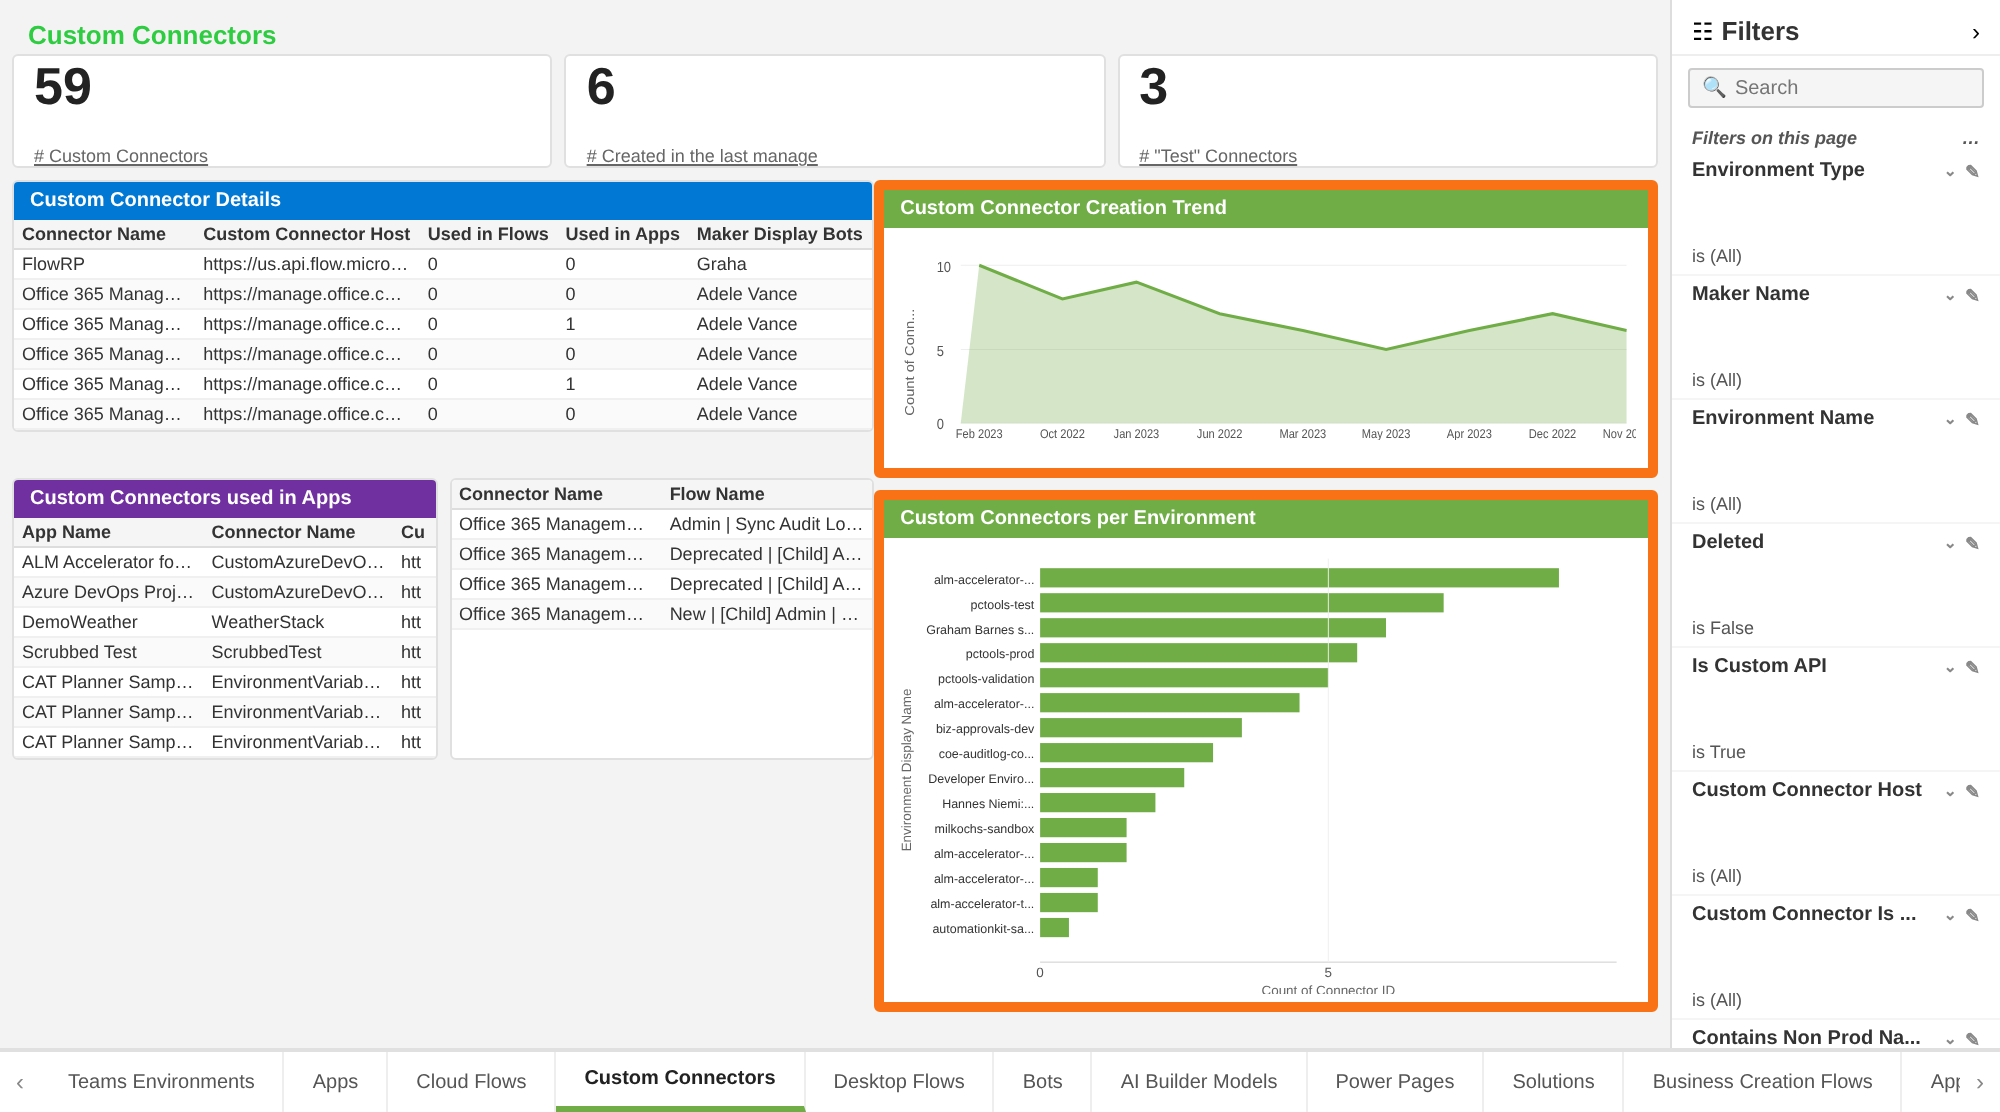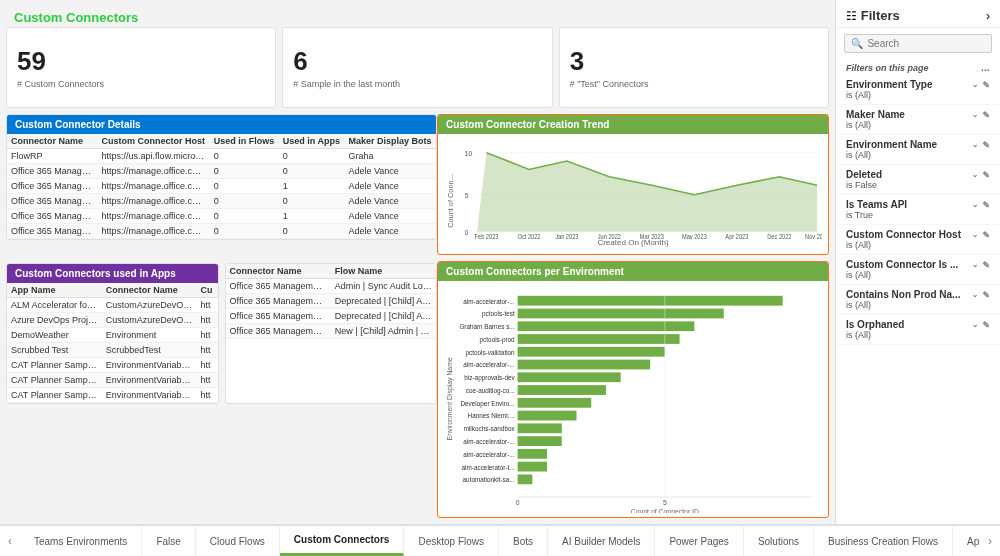--- a/index.html
+++ b/index.html
@@ -8,23 +8,23 @@
     
     .main-content { display: flex; flex: 1; overflow: hidden; }
     .dashboard { flex: 1; overflow: hidden; padding: 6px; background: #f3f3f3; }
     .sidebar { width: 165px; background: #fff; border-left: 1px solid #ddd; display: flex; flex-direction: column; }
 
     
     .page-title { color: #2ecc40; font-size: 13px; font-weight: 700; padding: 4px 8px 2px 8px; }
 
     
     .kpi-row { display: flex; gap: 6px; margin-bottom: 6px; }
-    .kpi-card { background: #fff; border: 1px solid #e0e0e0; border-radius: 3px; padding: 18px 10px; flex: 1; }
+    .kpi-card { background: #fff; border: 1px solid #e0e0e0; border-radius: 3px; padding: 0 10px; flex: 1; }
     .kpi-number { font-size: 26px; font-weight: 700; color: #222; }
-    .kpi-label { font-size: 9px; color: #666; margin-top: 2px; }
+    .kpi-label { font-size: 9px; color: #666; margin-top: 14px; text-decoration: underline; }
 
     
     .dash-body { display: flex; gap: 0; flex: 1; overflow: hidden; }
     .dash-left { display: flex; flex-direction: column; gap: 6px; flex: 1.1; overflow: hidden; }
     .dash-right { display: flex; flex-direction: column; gap: 6px; flex: 1; overflow: hidden; }
 
     
     .section-box { background: #fff; border: 1px solid #e0e0e0; border-radius: 3px; overflow: hidden; }
     .section-header { padding: 4px 8px; font-weight: 700; font-size: 10px; color: #fff; }
     .header-blue { background: #0078d4; }
@@ -33,34 +33,34 @@
 
     .data-table { width: 100%; border-collapse: collapse; font-size: 9px; }
     .data-table th { background: #f5f5f5; padding: 2px 4px; text-align: left; border-bottom: 1px solid #ddd; font-weight: 600; color: #333; white-space: nowrap; }
     .data-table td { padding: 2px 4px; border-bottom: 1px solid #f0f0f0; color: #333; white-space: nowrap; overflow: hidden; max-width: 90px; text-overflow: ellipsis; }
     .data-table tr:nth-child(even) td { background: #fafafa; }
 
     .bottom-tables { display: flex; gap: 6px; }
     .bottom-table-box { flex: 1; overflow: hidden; margin-top: 17px; }
 
     
-    .chart-box { background: #fff; border: 1px solid #f97316; border-radius: 3px; overflow: hidden; }
+    .chart-box { background: #fff; border: 5px solid #f97316; border-radius: 3px; overflow: hidden; }
     .chart-title { padding: 4px 8px; font-weight: 700; font-size: 10px; color: #fff; background: #70ad47; }
 
     .trend-chart { padding: 6px; height: 120px; position: relative; }
 
     
     .sidebar-header { display: flex; align-items: center; justify-content: space-between; padding: 8px 10px 4px 10px; border-bottom: 1px solid #eee; }
     .sidebar-title { font-size: 13px; font-weight: 700; color: #333; }
     .search-box { display: flex; align-items: center; background: #f5f5f5; border: 1px solid #ccc; border-radius: 2px; padding: 3px 6px; margin: 6px 8px; }
     .search-input { border: none; background: transparent; font-size: 10px; outline: none; flex: 1; }
     .filter-section-title { font-size: 9px; color: #555; padding: 4px 10px 2px 10px; font-weight: 600; display: flex; justify-content: space-between; font-style: italic; }
     .filter-item { padding: 4px 10px; border-bottom: 1px solid #f5f5f5; }
     .filter-name { font-size: 10px; font-weight: 600; color: #333; display: flex; justify-content: space-between; align-items: center; }
-    .filter-value { font-size: 9px; color: #555; }
+    .filter-value { font-size: 9px; color: #555; margin-top: 32px; }
     .filter-name-bold { font-weight: 700; }
     .chevron { font-size: 8px; color: #888; }
     .filter-icons { display: flex; gap: 4px; }
     .filter-icon { font-size: 9px; color: #888; cursor: pointer; }
 
     
     .bottom-tabs { height: 32px; background: #fff; border-top: 2px solid #e0e0e0; display: flex; align-items: stretch; overflow: hidden; }
     .tab { padding: 0 14px; display: flex; align-items: center; font-size: 10px; color: #555; cursor: pointer; border-right: 1px solid #eee; white-space: nowrap; }
     .tab.active { border-bottom: 3px solid #70ad47; color: #222; font-weight: 700; }
     .tab-arrow { width: 20px; display: flex; align-items: center; justify-content: center; color: #888; font-size: 12px; cursor: pointer; }
@@ -81,21 +81,21 @@
   <div class="dashboard">
     <div class="page-title">Custom Connectors</div>
 
     <div class="kpi-row">
       <div class="kpi-card">
         <div class="kpi-number">59</div>
         <div class="kpi-label"># Custom Connectors</div>
       </div>
       <div class="kpi-card">
         <div class="kpi-number">6</div>
-        <div class="kpi-label"># Sample in the last month</div>
+        <div class="kpi-label"># Created in the last manage</div>
       </div>
       <div class="kpi-card">
         <div class="kpi-number">3</div>
         <div class="kpi-label"># "Test" Connectors</div>
       </div>
     </div>
 
     <div class="dash-body">
 
       <div class="dash-left">
@@ -181,21 +181,21 @@
                       <td>CustomAzureDevOps</td>
                       <td>htt</td>
                     </tr>
                     <tr>
                       <td>Azure DevOps Projects</td>
                       <td>CustomAzureDevOps</td>
                       <td>htt</td>
                     </tr>
                     <tr>
                       <td>DemoWeather</td>
-                      <td>Environment</td>
+                      <td>WeatherStack</td>
                       <td>htt</td>
                     </tr>
                     <tr>
                       <td>Scrubbed Test</td>
                       <td>ScrubbedTest</td>
                       <td>htt</td>
                     </tr>
                     <tr>
                       <td>CAT Planner Sample App</td>
                       <td>EnvironmentVariableConnector</td>
@@ -279,21 +279,20 @@
               <text x="90" y="94" font-size="6" fill="#555" text-anchor="middle">Oct 2022</text>
               <text x="130" y="94" font-size="6" fill="#555" text-anchor="middle">Jan 2023</text>
               <text x="175" y="94" font-size="6" fill="#555" text-anchor="middle">Jun 2022</text>
               <text x="220" y="94" font-size="6" fill="#555" text-anchor="middle">Mar 2023</text>
               <text x="265" y="94" font-size="6" fill="#555" text-anchor="middle">May 2023</text>
               <text x="310" y="94" font-size="6" fill="#555" text-anchor="middle">Apr 2023</text>
               <text x="355" y="94" font-size="6" fill="#555" text-anchor="middle">Dec 2022</text>
               <text x="395" y="94" font-size="6" fill="#555" text-anchor="middle">Nov 2022</text>
 
             </svg>
-            <div style="text-align:center; font-size:8px; color:#666; margin-top:-4px;">Created On (Month)</div>
           </div>
         </div>
 
         <div class="chart-box" style="flex:1;display:flex;flex-direction:column;">
           <div class="chart-title">Custom Connectors per Environment</div>
           <div style="flex:1;padding:4px 6px;overflow:hidden;">
             <svg width="100%" height="100%" viewBox="0 0 385 230" preserveAspectRatio="xMidYMid meet">
 
               <text x="8" y="115" font-size="7" fill="#666" transform="rotate(-90,8,115)" text-anchor="middle">Environment Display Name</text>
 
@@ -396,21 +395,21 @@
       <span>Deleted</span>
       <span class="filter-icons">
         <span class="chevron">⌄</span>
         <span class="filter-icon">✎</span>
       </span>
     </div>
     <div class="filter-value">is False</div>
   </div>
           <div class="filter-item">
     <div class="filter-name filter-name-bold">
-      <span>Is Teams API</span>
+      <span>Is Custom API</span>
       <span class="filter-icons">
         <span class="chevron">⌄</span>
         <span class="filter-icon">✎</span>
       </span>
     </div>
     <div class="filter-value">is True</div>
   </div>
           <div class="filter-item">
     <div class="filter-name ">
       <span>Custom Connector Host</span>
@@ -453,21 +452,21 @@
   </div>
         </div>
     </div>
   </div>
 </div>
 
 <div class="bottom-tabs">
   <div class="tab-arrow">‹</div>
   <div id="tabs-list" style="display:flex;flex:1;overflow:hidden;">
       <div class="tab">Teams Environments</div>
-      <div class="tab">False</div>
+      <div class="tab">Apps</div>
       <div class="tab">Cloud Flows</div>
       <div class="tab active">Custom Connectors</div>
       <div class="tab">Desktop Flows</div>
       <div class="tab">Bots</div>
       <div class="tab">AI Builder Models</div>
       <div class="tab">Power Pages</div>
       <div class="tab">Solutions</div>
       <div class="tab">Business Creation Flows</div>
       <div class="tab">App...</div>
     </div>

